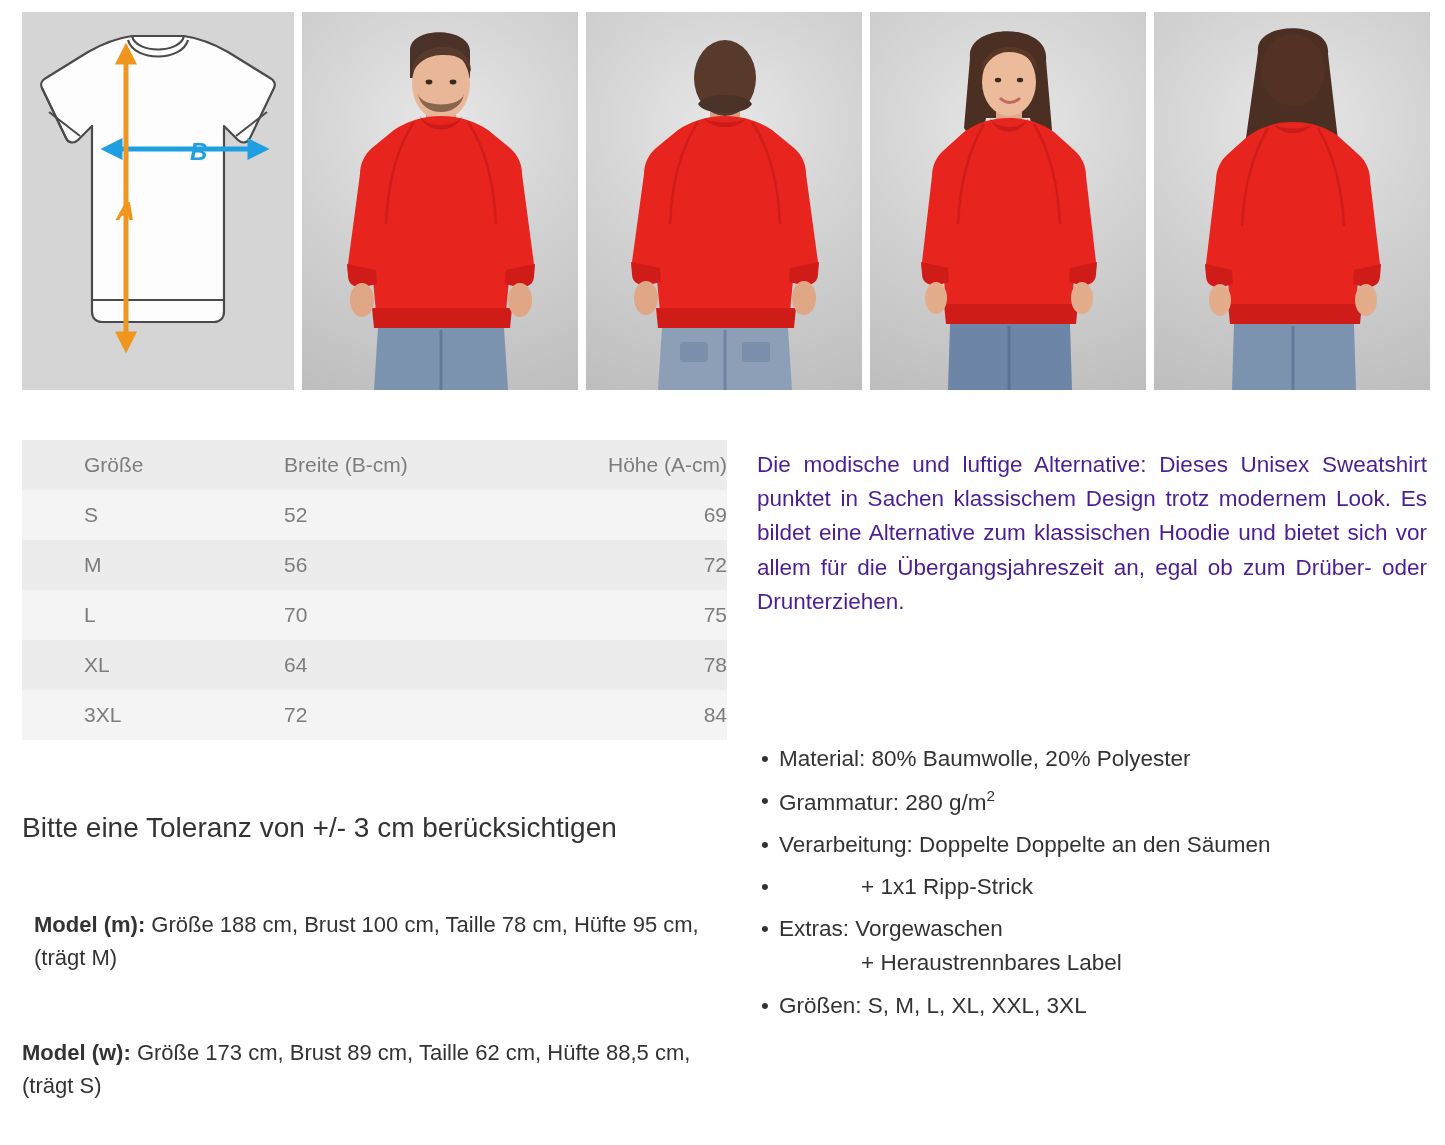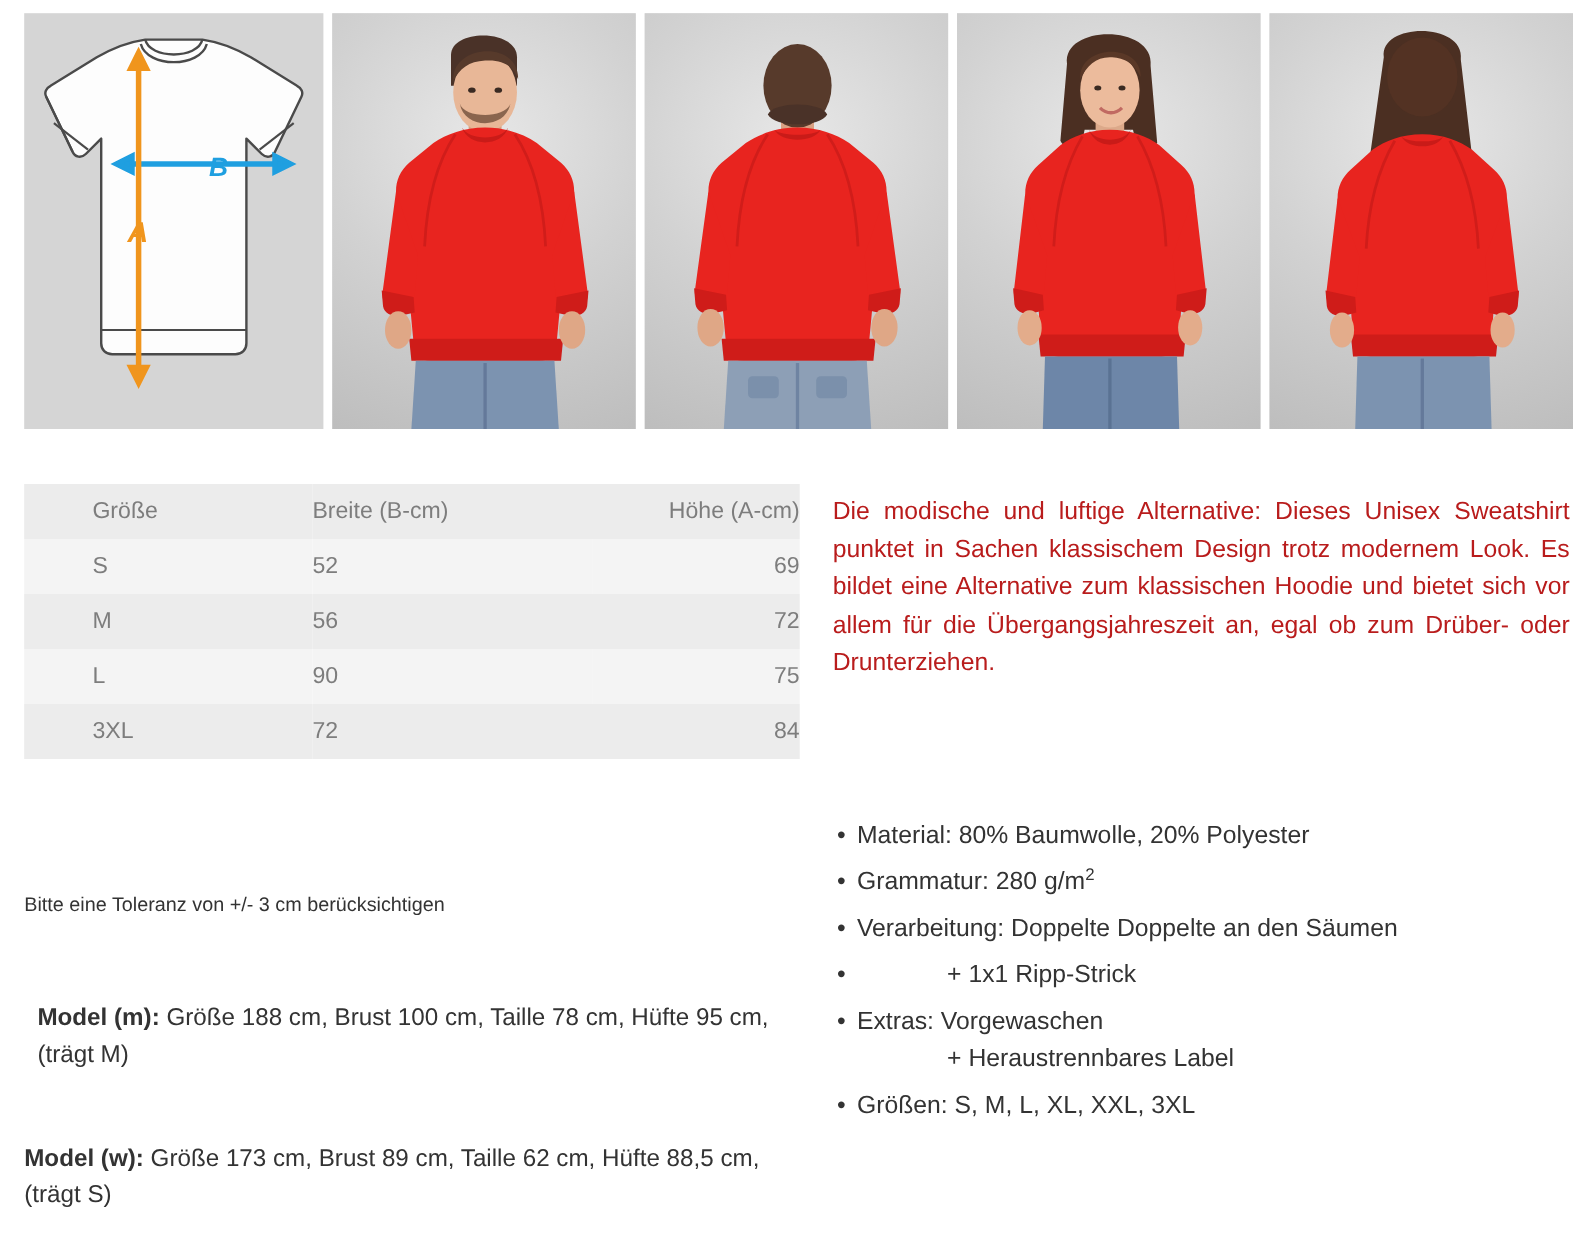--- a/index.html
+++ b/index.html
@@ -75,21 +75,21 @@
   .size-table th:nth-child(3),
   .size-table td:nth-child(3) { padding-left: 0; text-align: right; }
   .size-table thead th { background: #ececec; color: #7d7d7d; }
   .size-table tbody tr:nth-child(odd) td  { background: #f4f4f4; }
   .size-table tbody tr:nth-child(even) td { background: #ececec; }
 
   .tolerance {
     position: absolute;
     left: 22px;
     top: 812px;
-    font-size: 18px;
+    font-size: 28px;
     color: #333;
   }
 
   .model-line {
     position: absolute;
     left: 22px;
     font-size: 22px;
     color: #333;
     line-height: 1.5;
     width: 700px;
@@ -99,21 +99,21 @@
   .model-line b { font-weight: bold; }
 
   
   .desc {
     position: absolute;
     left: 757px;
     top: 448px;
     width: 670px;
     font-size: 22.5px;
     line-height: 1.52;
-    color: #b91c1c;
+    color: #4c1d95;
     text-align: justify;
   }
 
   .features {
     position: absolute;
     left: 757px;
     top: 742px;
     width: 690px;
     font-size: 22.5px;
     line-height: 1.52;
@@ -318,22 +318,27 @@
       <td>52</td>
       <td>69</td>
     </tr>
     <tr>
       <td>M</td>
       <td>56</td>
       <td>72</td>
     </tr>
     <tr>
       <td>L</td>
-      <td>90</td>
+      <td>70</td>
       <td>75</td>
+    </tr>
+    <tr>
+      <td>XL</td>
+      <td>64</td>
+      <td>78</td>
     </tr>
     <tr>
       <td>3XL</td>
       <td>72</td>
       <td>84</td>
     </tr>
   </tbody>
 </table>
 
 <div class="tolerance">Bitte eine Toleranz von +/- 3 cm berücksichtigen</div>

